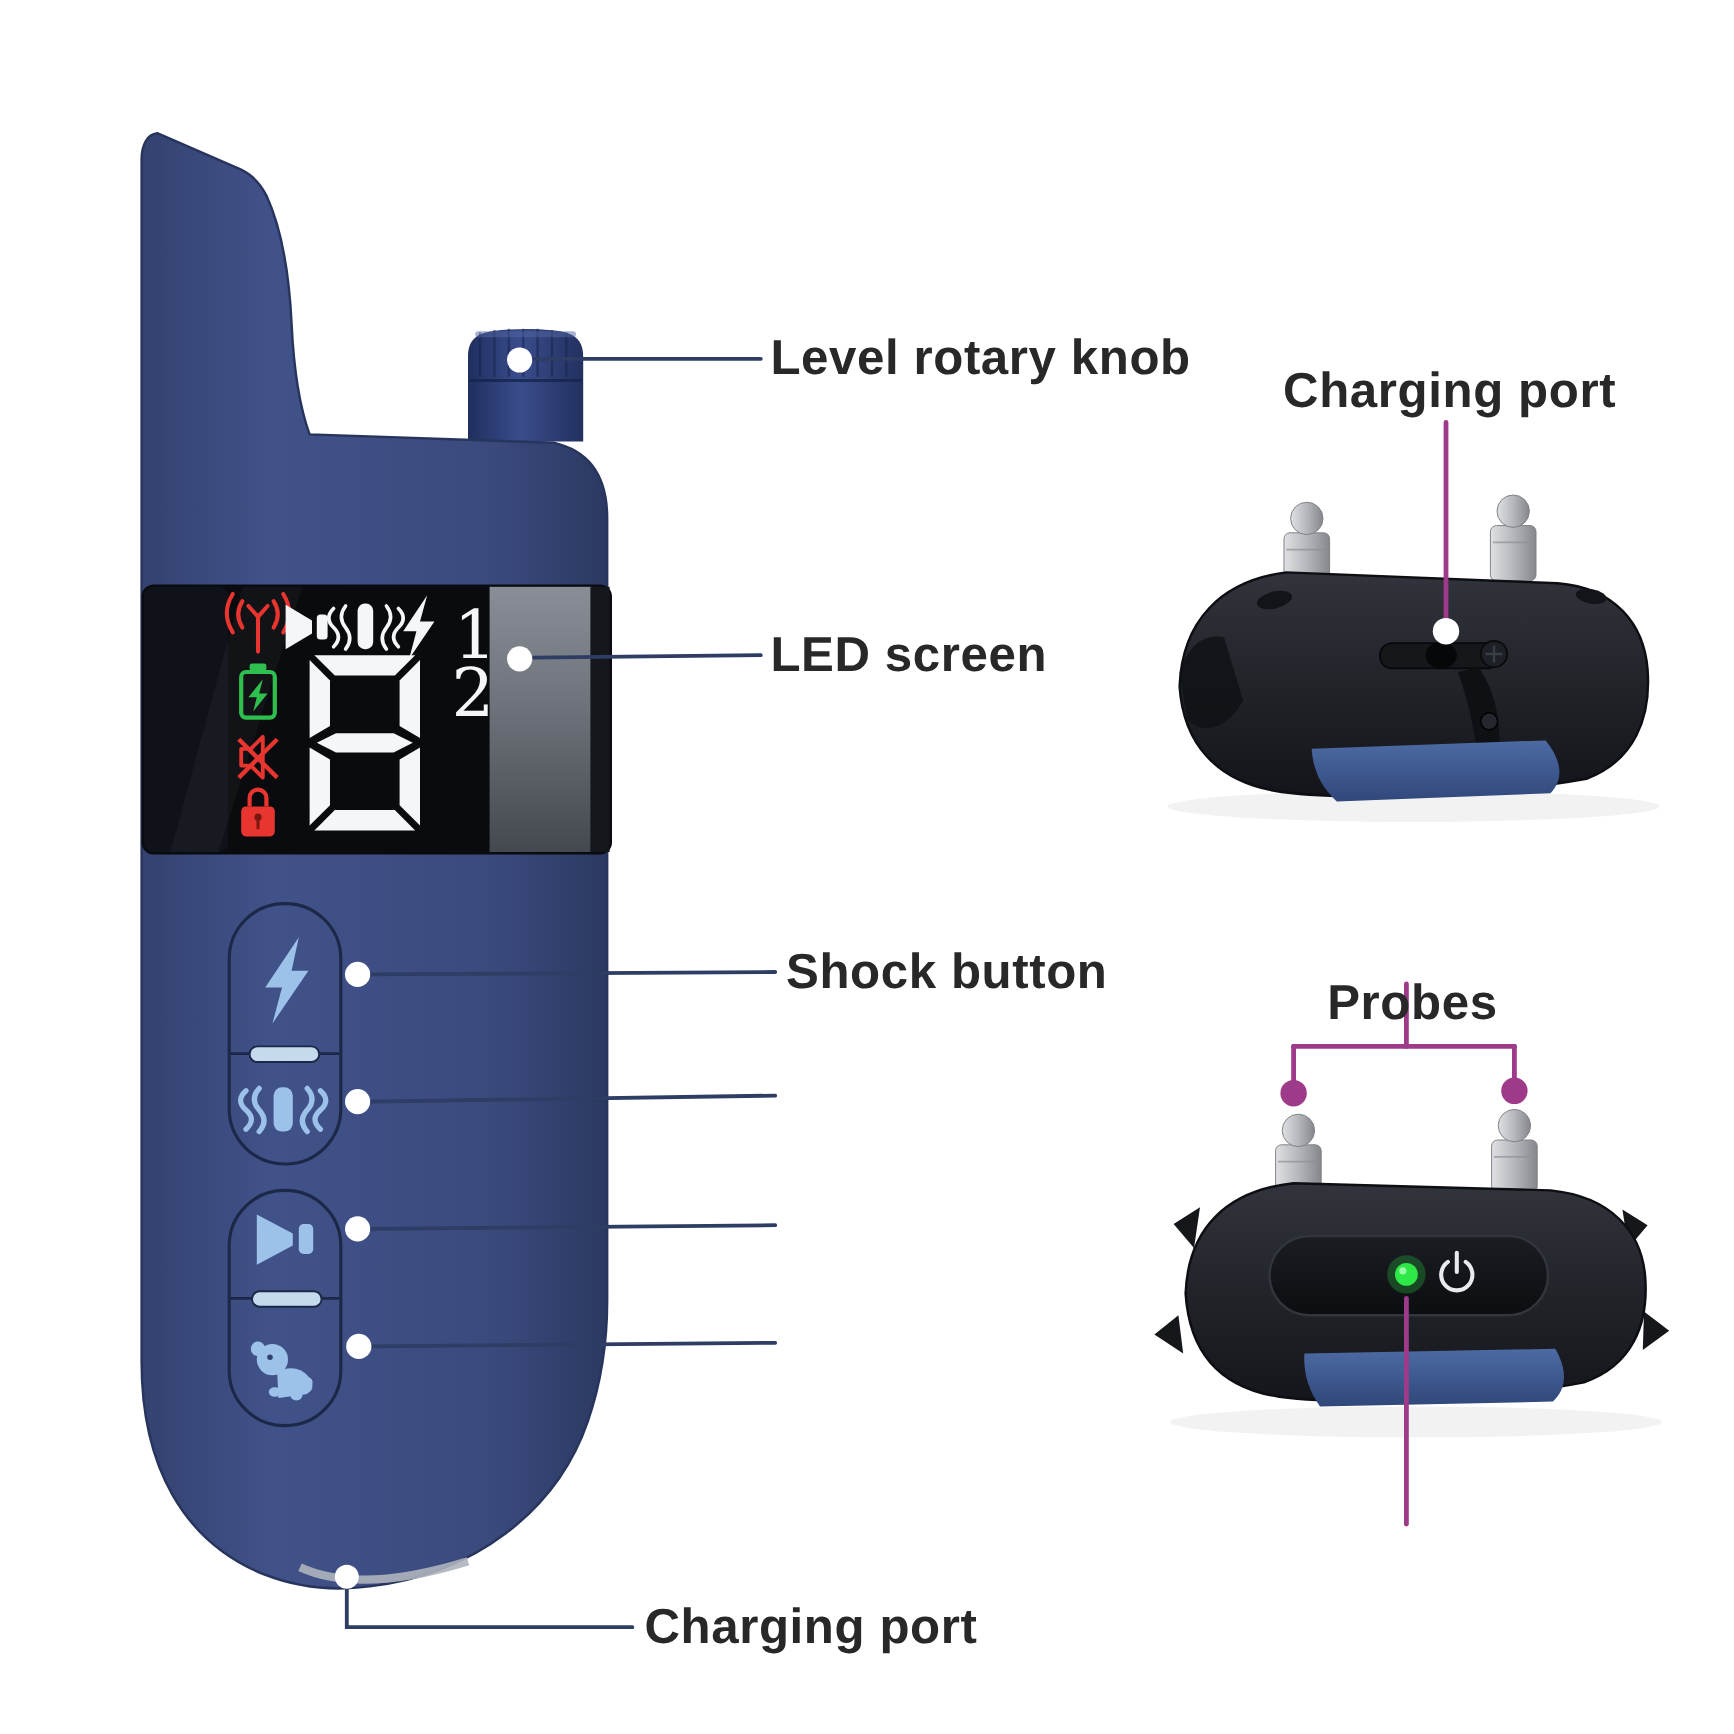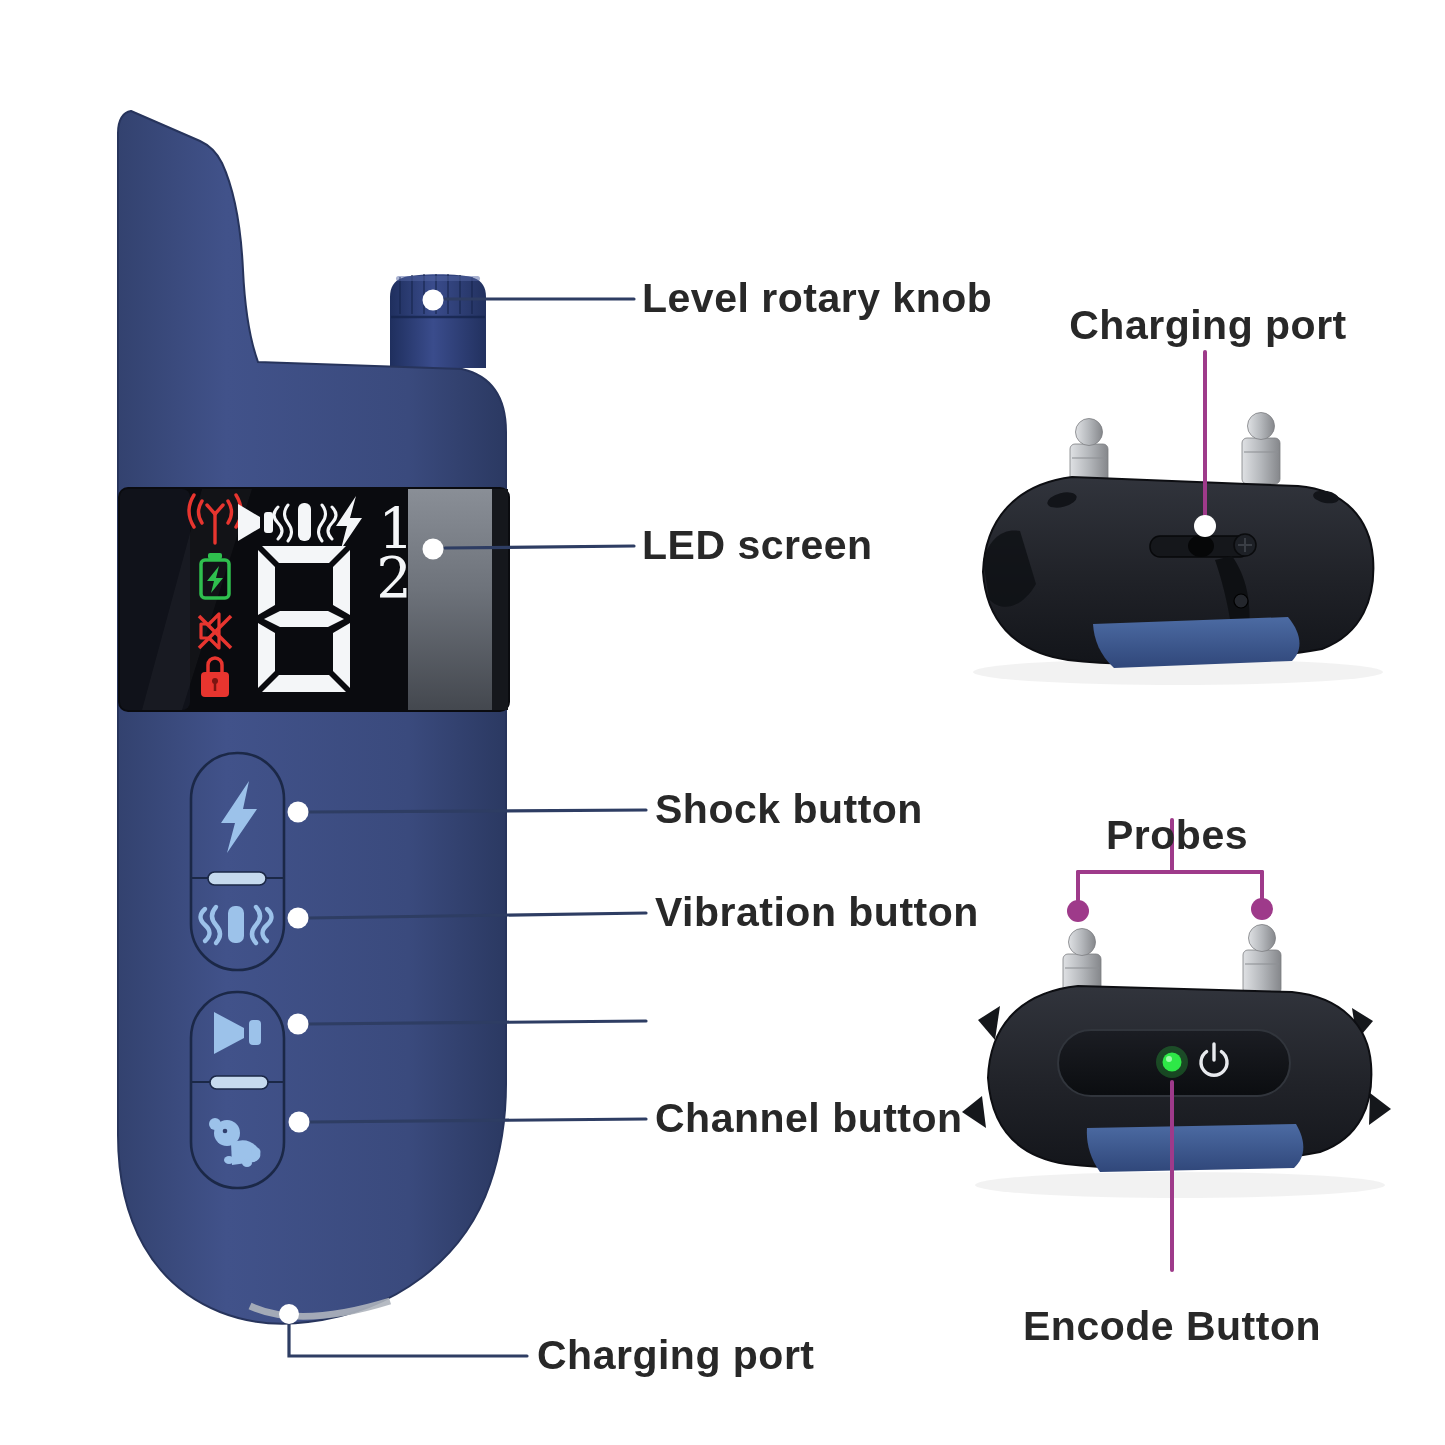--- a/index.html
+++ b/index.html
@@ -297,23 +297,20 @@
   </g>
   <g style="fill:var(--callout-magenta)">
     <circle cx="1078" cy="911" r="11"></circle>
     <circle cx="1262" cy="909" r="11"></circle>
   </g>
 </svg>
 
 <div class="label" style="left:642px;top:299px">Level rotary knob</div>
 <div class="label" style="left:642px;top:546px">LED screen</div>
 <div class="label" style="left:655px;top:810px">Shock button</div>
-<div class="label" style="left:655px;top:913px">Vibration button</div>
-<div class="label" style="left:655px;top:1119px">Channel button</div>
 <div class="label" style="left:537px;top:1356px">Charging port</div>
 
 <div class="label centered" style="left:1208px;top:326px">Charging port</div>
 <div class="label centered" style="left:1177px;top:836px">Probes</div>
 <div class="label centered" style="left:1172px;top:1327px">
-  <div>Encode Button</div>
 </div>
 
 </div>
 
 </body></html>

